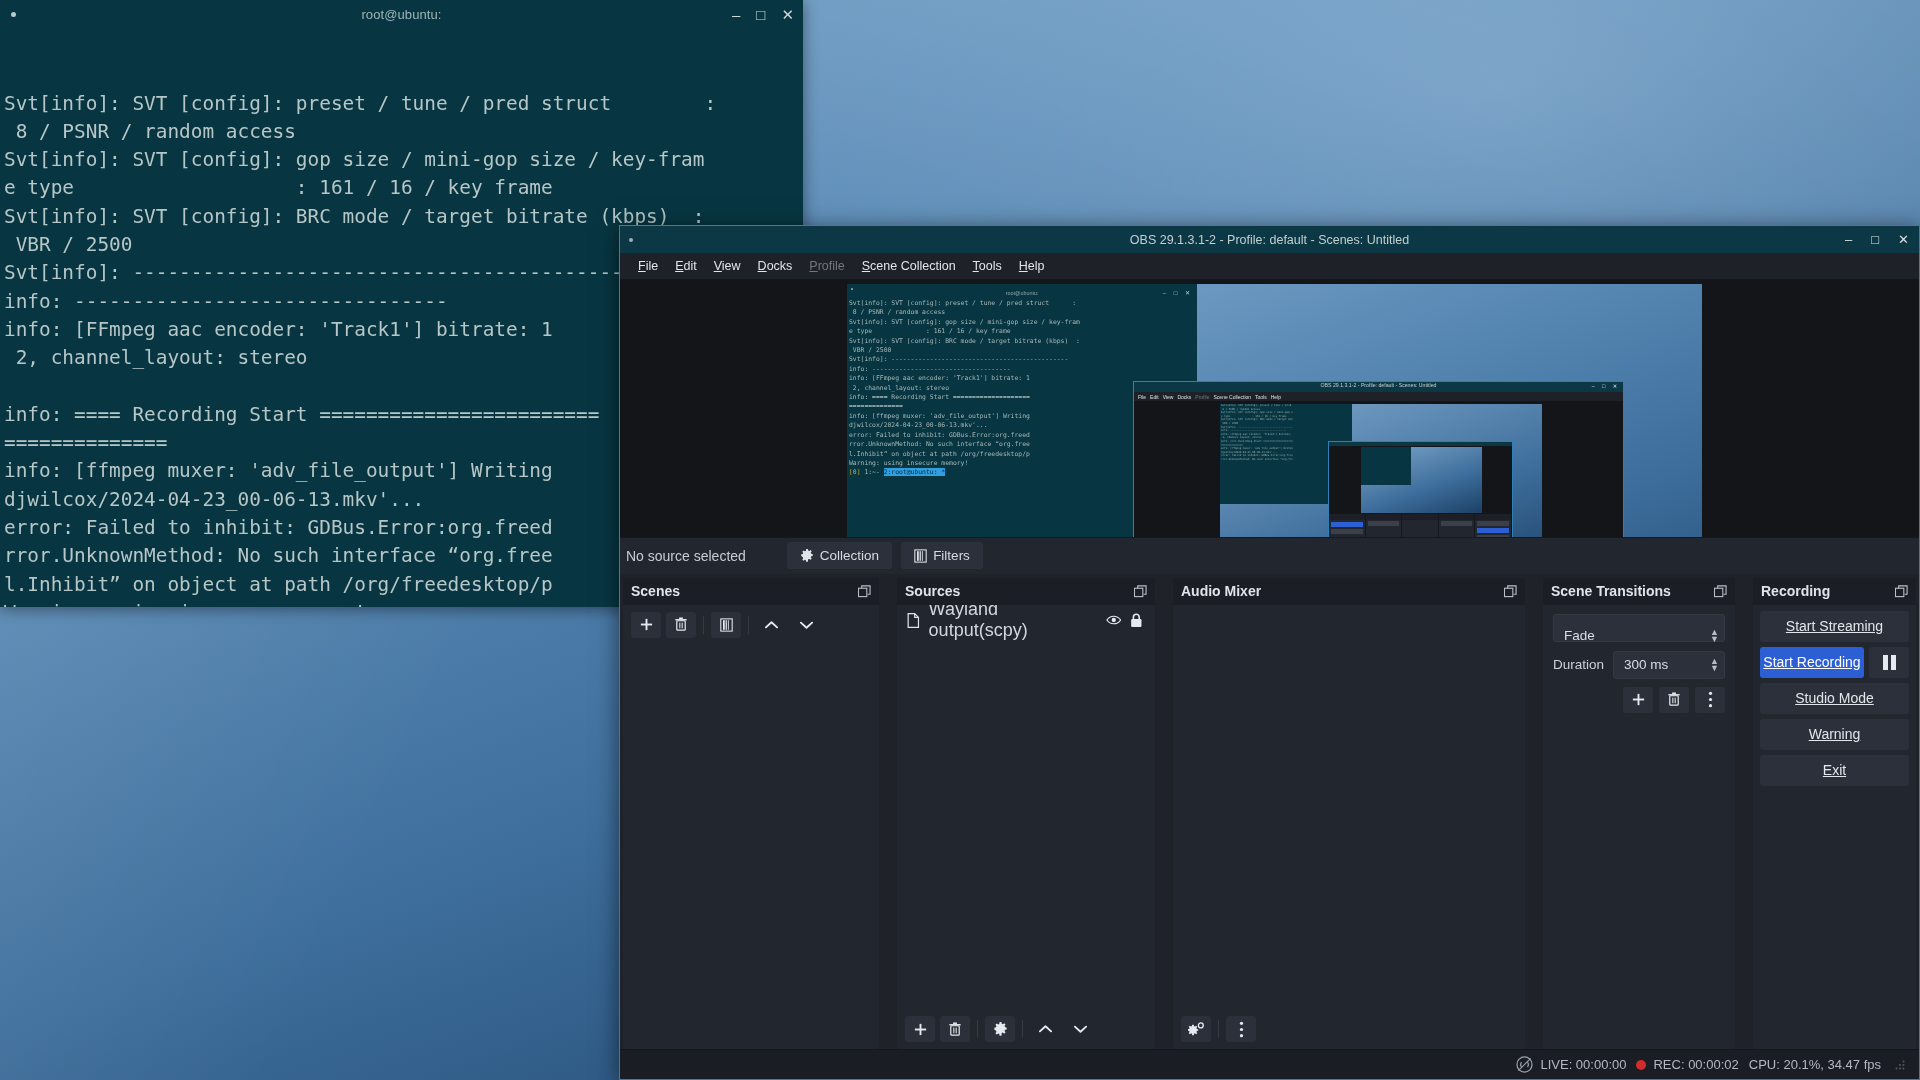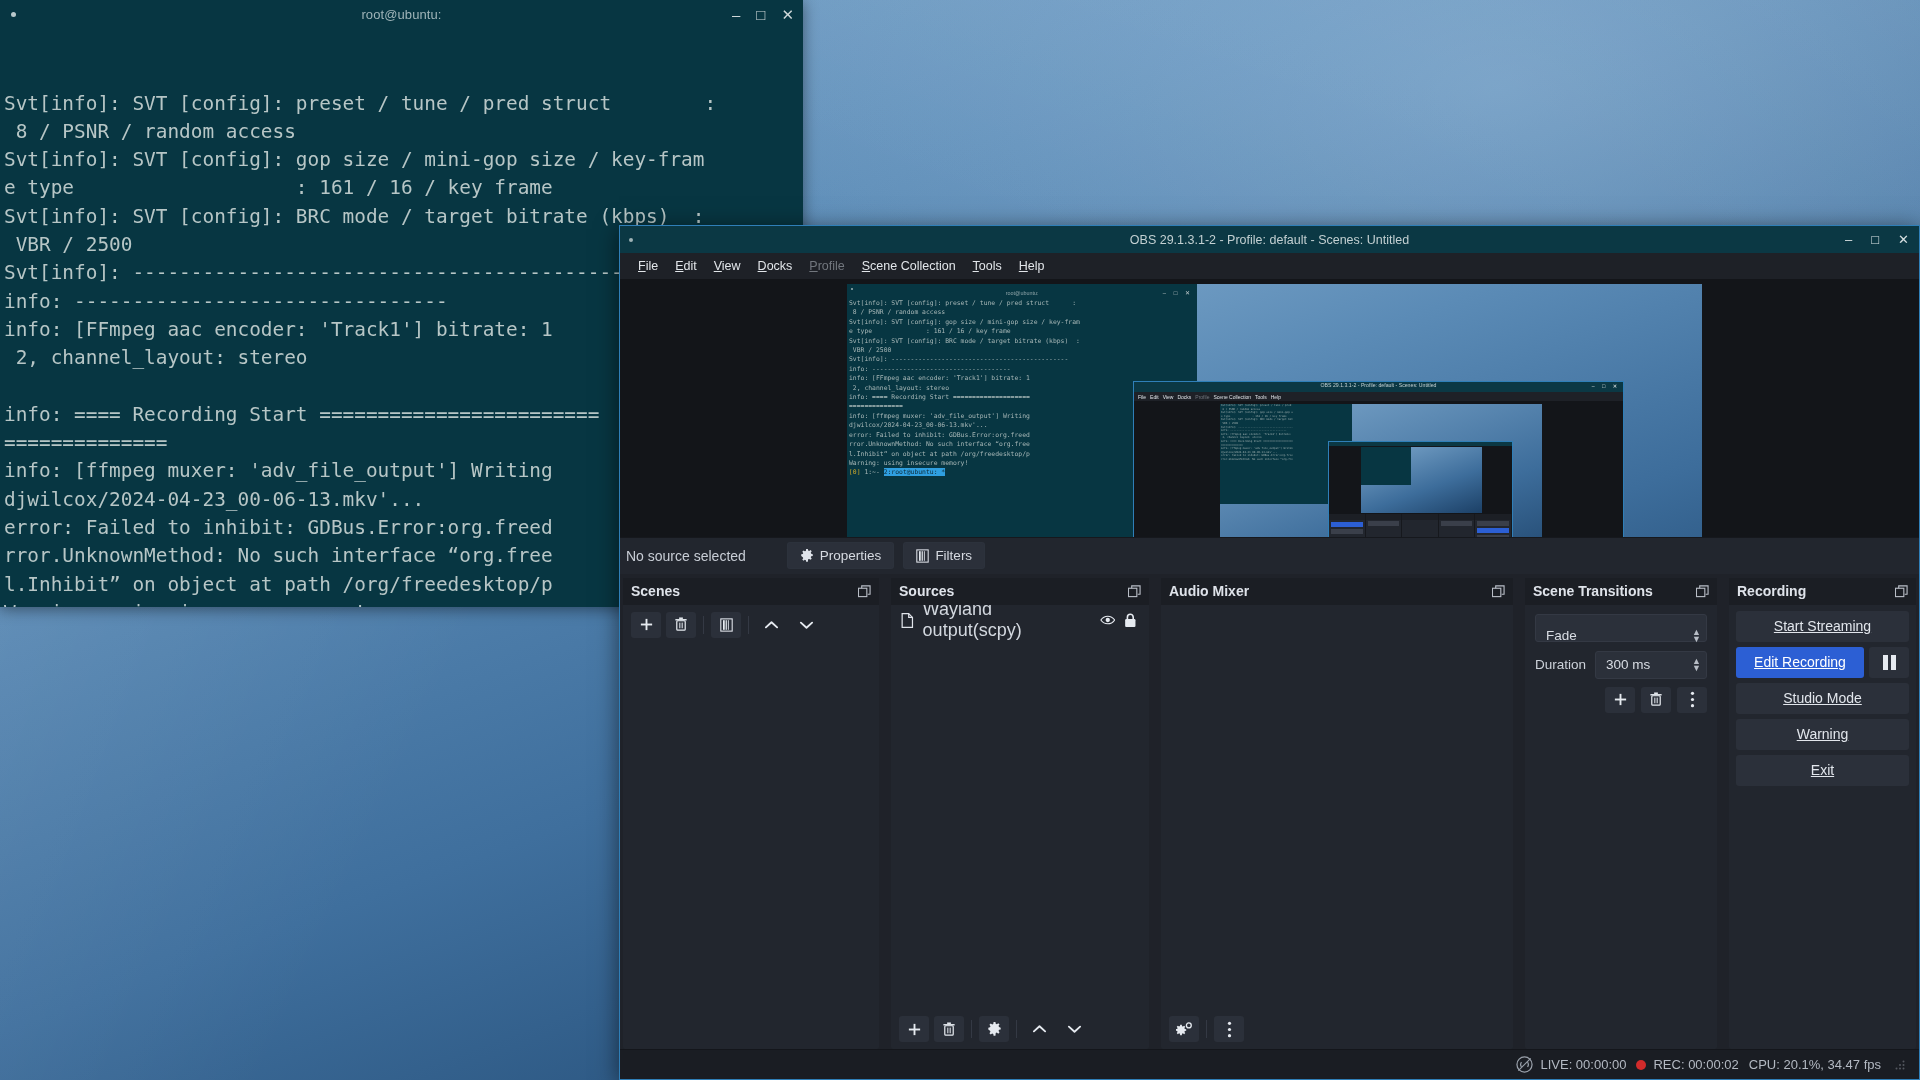--- a/index.html
+++ b/index.html
@@ -130,21 +130,21 @@
     border-top:1px solid #16181d;
   }
   .obs-srcbar .nosrc { font-size:14px; color:#c8cdd5; margin-right:32px; }
   .obs-srcbar .tbtn {
     background:#2b303a; border:1px solid #31374250; border-radius:3px; height:27px;
     display:flex; align-items:center; gap:6px; padding:0 12px; font-size:13.5px; color:#d6dae1;
   }
   .obs-srcbar .tbtn svg { display:block; }
 
   
-  .obs-docks { flex: 1 1 auto; display:flex; background:#1f2229; gap:12px; padding:4px 3px 0 3px; min-height:0; }
+  .obs-docks { flex: 1 1 auto; display:flex; background:#1f2229; gap:18px; padding:4px 3px 0 3px; min-height:0; }
   .dock {
     background:#22262e; display:flex; flex-direction:column; min-width:0; min-height:0;
     border-radius:2px;
   }
   .dock-hd {
     flex:0 0 27px; background:#1b1e24; display:flex; align-items:center; justify-content:space-between;
     padding:0 8px;
   }
   .dock-hd .tt { font-size:14px; font-weight:bold; color:#dfe3ea; }
   .dock-bd { flex:1 1 auto; position:relative; min-height:0; overflow:hidden; }
@@ -319,21 +319,21 @@
     </div>
   </div>
 
   <div class="obs-srcbar">
     <div class="nosrc">No source selected</div>
     <div class="tbtn">
       <svg width="14" height="14" viewBox="0 0 16 16">
           <path fill="#dfe3ea" d="M8 5.2A2.8 2.8 0 1 0 8 10.8 2.8 2.8 0 0 0 8 5.2zm0 1.6a1.2 1.2 0 1 1 0 2.4 1.2 1.2 0 0 1 0-2.4z"></path>
           <path fill="#dfe3ea" d="M7 0h2l.3 1.8 1.2.5 1.5-1.1 1.4 1.4-1.1 1.5.5 1.2L14.6 6v2l-1.8.3-.5 1.2 1.1 1.5-1.4 1.4-1.5-1.1-1.2.5L9 14.6H7l-.3-1.8-1.2-.5-1.5 1.1-1.4-1.4 1.1-1.5-.5-1.2L1.4 8V6l1.8-.3.5-1.2L2.6 3l1.4-1.4 1.5 1.1 1.2-.5z"></path>
         </svg>
-      <span>Properties</span>
+      <span>Collection</span>
     </div>
     <div class="tbtn">
       <svg width="13" height="14" viewBox="0 0 14 16">
           <rect x="0.5" y="1" width="13" height="14" fill="none" stroke="#dfe3ea" stroke-width="1.2"></rect>
           <rect x="3" y="2.5" width="2" height="11" fill="#dfe3ea"></rect>
           <rect x="6" y="2.5" width="1.4" height="11" fill="#dfe3ea"></rect>
           <rect x="8.6" y="2.5" width="1" height="11" fill="#dfe3ea"></rect>
         </svg>
       <span>Filters</span>
     </div>
@@ -532,21 +532,21 @@
         <span class="tt">Recording</span>
         <svg width="13" height="13" viewBox="0 0 14 14">
             <rect x="0.5" y="3.5" width="9" height="9" fill="none" stroke="#b9bec7" stroke-width="1.2"></rect>
             <path d="M4 3.5V1h9v9h-2.6" fill="none" stroke="#b9bec7" stroke-width="1.2"></path>
           </svg>
       </div>
       <div class="dock-bd">
         <div class="ctrl-body">
           <div class="cbtn">Start Streaming</div>
           <div class="rec-row">
-            <div class="cbtn rec">Edit Recording</div>
+            <div class="cbtn rec">Start Recording</div>
             <div class="pause-btn">
               <i></i>
                 <i></i>
             </div>
           </div>
           <div class="cbtn">Studio Mode</div>
           <div class="cbtn">Warning</div>
           <div class="cbtn">Exit</div>
         </div>
       </div>

